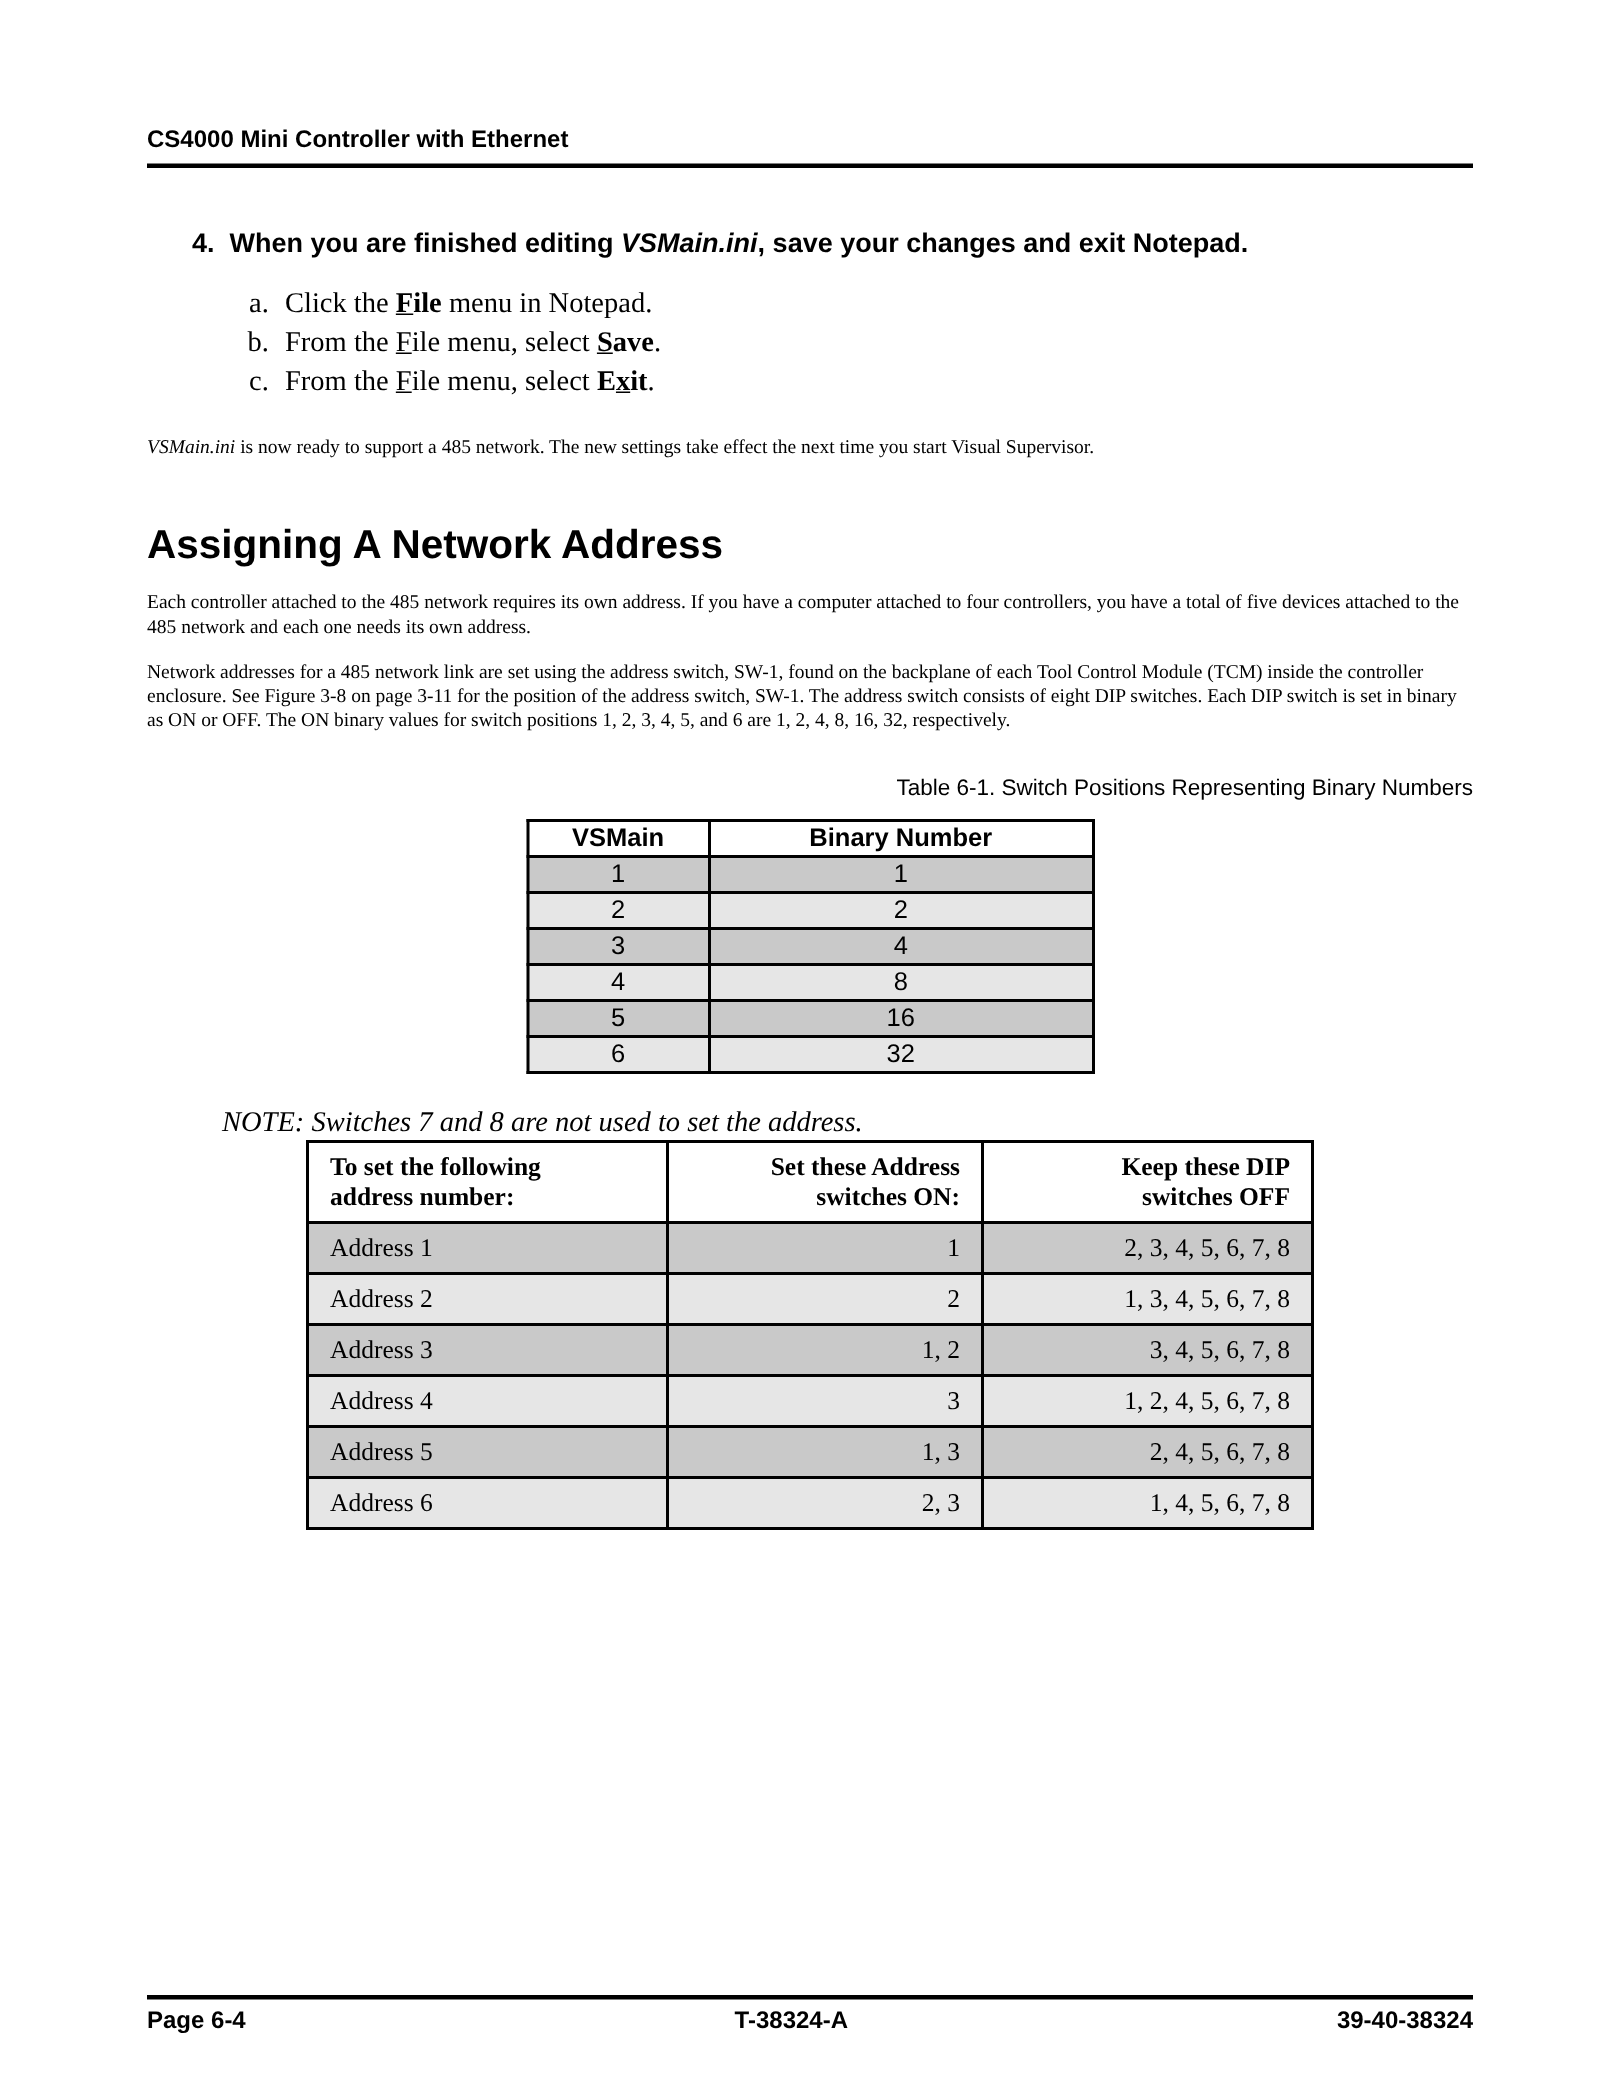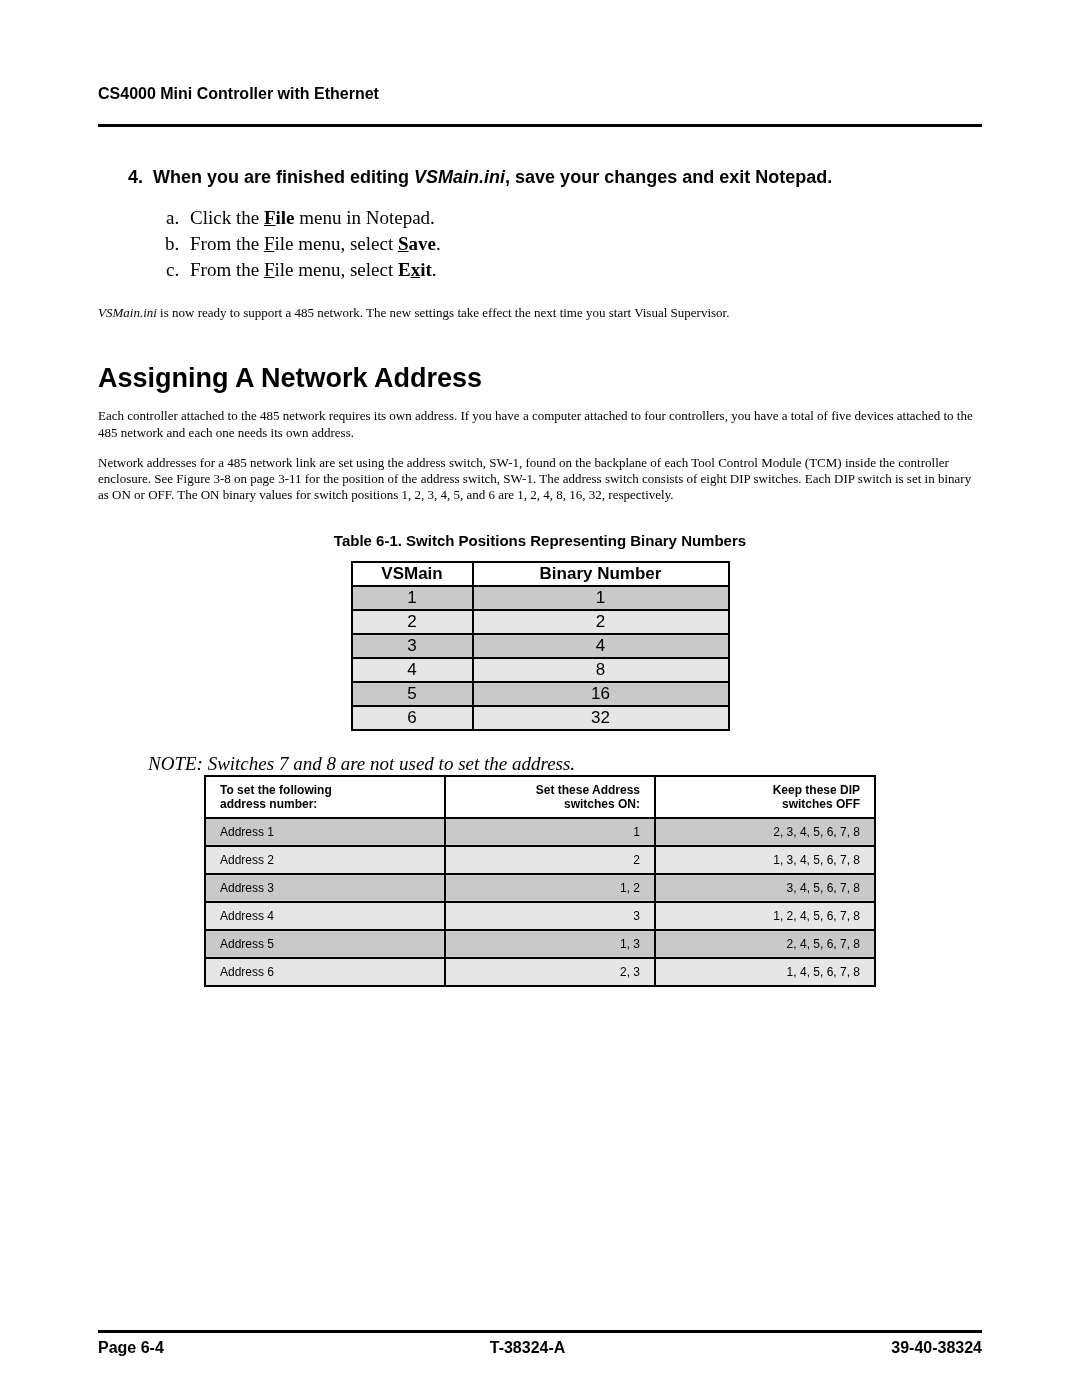--- a/index.html
+++ b/index.html
@@ -13,21 +13,21 @@
     width: 1080px;
     height: 1397px;
     box-sizing: border-box;
     padding: 85px 98px 40px 98px;
     position: relative;
   }
   .running-head {
     font-family: Arial, Helvetica, sans-serif;
     font-weight: bold;
     font-size: 16px;
-    margin-bottom: 21px;
+    margin-bottom: 6px;
   }
   .rule {
     border-top: 3px solid #000;
     margin-bottom: 40px;
   }
   .step4 {
     font-family: Arial, Helvetica, sans-serif;
     font-weight: bold;
     font-size: 18px;
     margin-left: 30px;
@@ -50,23 +50,23 @@
   }
   h2.section {
     font-family: Arial, Helvetica, sans-serif;
     font-weight: bold;
     font-size: 27px;
     margin-top: 42px;
     margin-bottom: 14px;
   }
   .caption {
     font-family: Arial, Helvetica, sans-serif;
-    font-weight: bold;
+    font-weight: normal;
     font-size: 15px;
-    text-align: center;
+    text-align: right;
     margin-top: 28px;
     margin-bottom: 12px;
   }
   table.t1 {
     border-collapse: collapse;
     margin: 0 auto;
     font-family: Arial, Helvetica, sans-serif;
     font-size: 17px;
   }
   table.t1 th, table.t1 td {
@@ -81,22 +81,22 @@
   .note {
     font-family: "Times New Roman", serif;
     font-style: italic;
     font-size: 19px;
     margin-top: 22px;
     margin-left: 50px;
   }
   table.t2 {
     border-collapse: collapse;
     margin: 0 auto;
-    font-family: Liberation Sans, sans-serif;
-    font-size: 12px;
+    font-family: Liberation Serif, serif;
+    font-size: 17px;
   }
   table.t2 th, table.t2 td {
     border: 2px solid #000;
     padding: 6px 14px;
   }
   table.t2 th {
     font-weight: bold;
     text-align: left;
     background: #fff;
     vertical-align: top;

